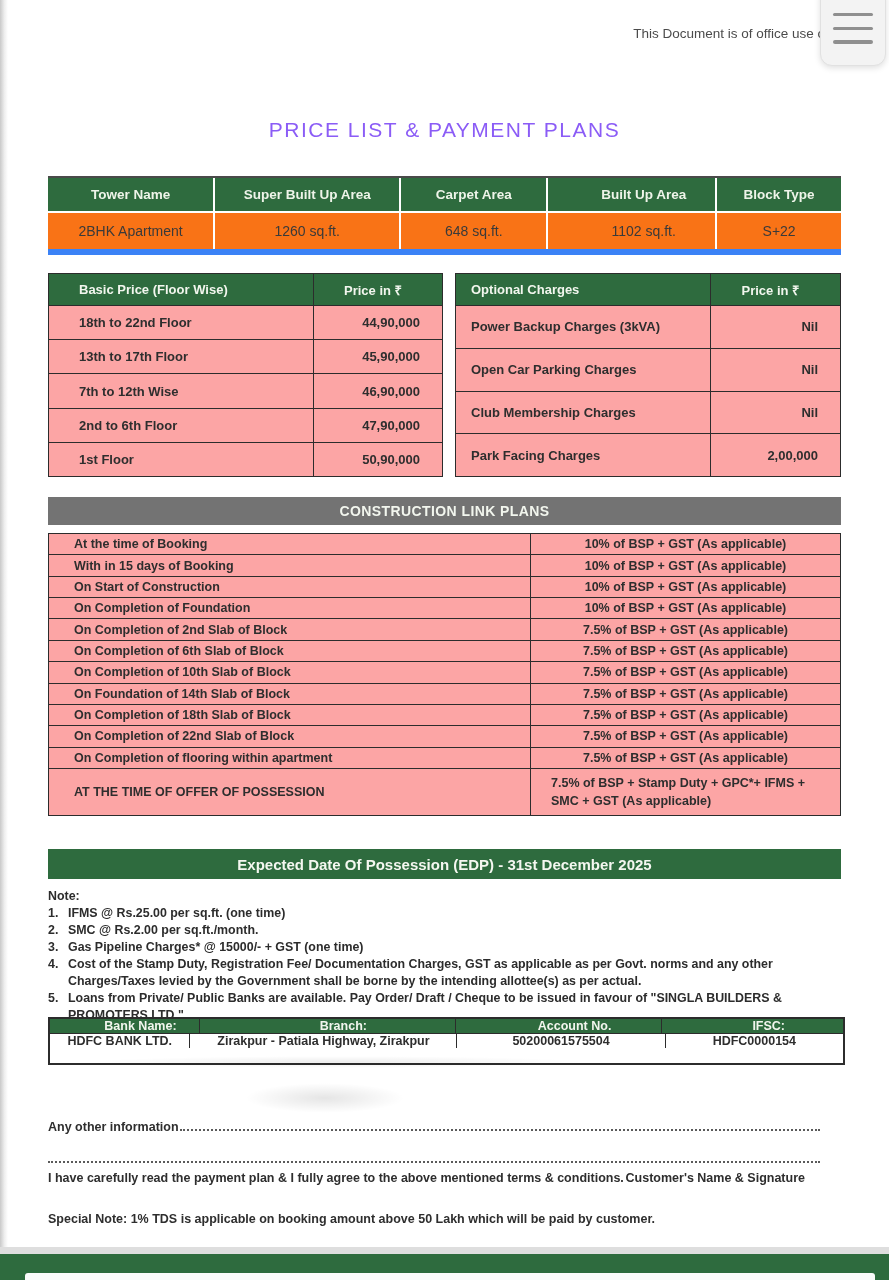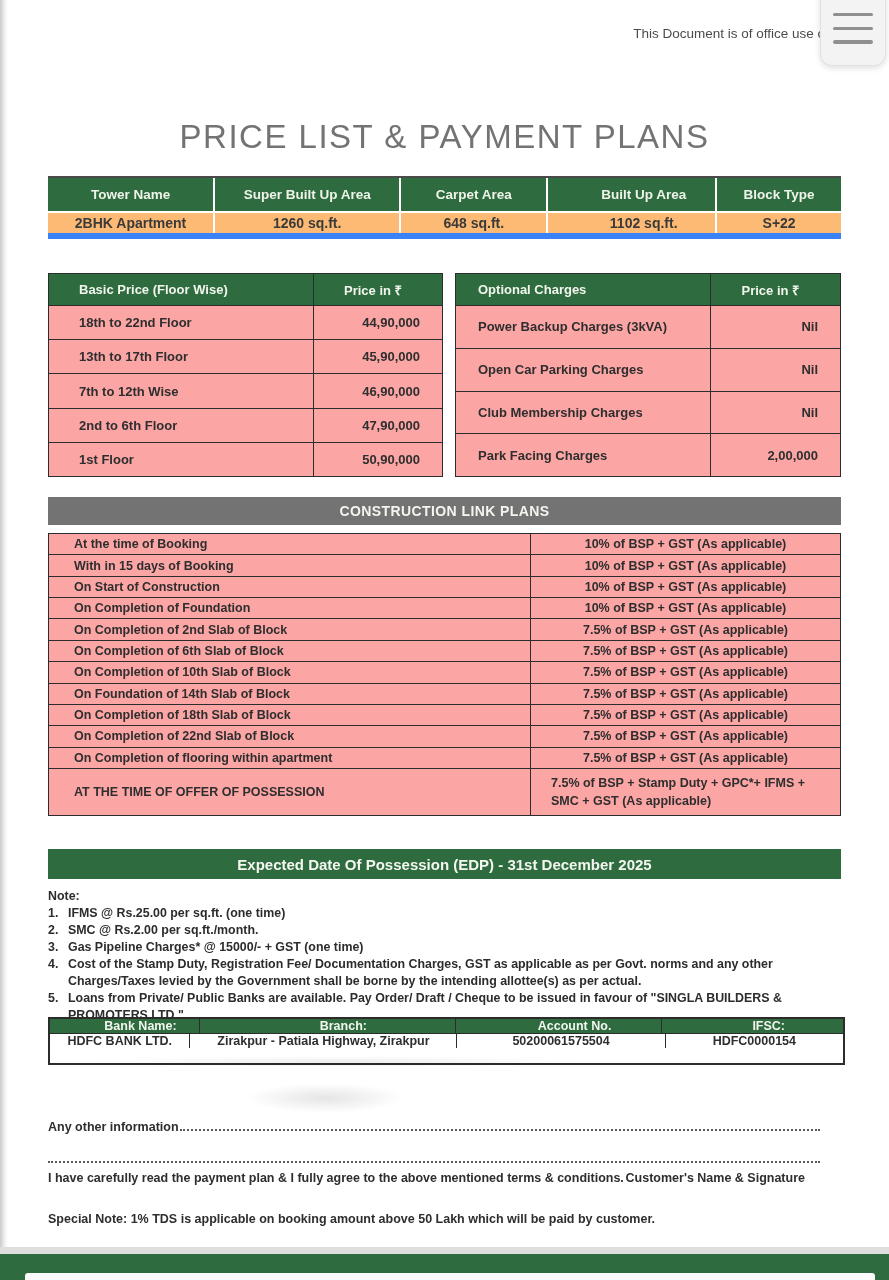--- a/index.html
+++ b/index.html
@@ -10,48 +10,48 @@
   .edge-strip{left:0;top:0;width:8px;height:1247px;
     background:linear-gradient(to right,#c9c9c9 0%,#eeeeee 55%,#ffffff 100%);}
 
   .watermark{right:64px;top:26px;font-size:13.5px;color:#4b4b4b;white-space:nowrap;}
 
   .menu-btn{left:820px;top:-14px;width:64px;height:78px;background:#f3f3f3;
     border:1px solid #e1e1e1;border-radius:12px;box-shadow:0 2px 6px rgba(0,0,0,.13);}
   .menu-bars{position:absolute;left:12px;top:26px;width:40px;}
   .menu-bars i{display:block;width:40px;height:3.2px;background:#8f8f8f;border-radius:2px;margin-bottom:10.5px;}
 
-  .title{left:0;right:0;top:118px;margin:0;text-align:center;font-size:33px;font-weight:500;
-    letter-spacing:1.5px;color:#737373;}
+  .title{left:0;right:0;top:118px;margin:0;text-align:center;font-size:21px;font-weight:500;
+    letter-spacing:1.5px;color:#8b5cf6;}
 
   
   .unit-table{left:48px;top:176px;width:793px;border-top:2px solid #4a4a4a;border-bottom:6px solid #3b82f6;}
   .u-row{display:flex;gap:2px;}
   .u-row + .u-row{margin-top:2px;}
   .u-cell{display:flex;align-items:center;justify-content:center;text-align:center;}
   .u-head .u-cell{height:33px;background:#2e6b3e;color:#eef4e9;font-weight:700;font-size:13.5px;}
-  .u-vals .u-cell{height:20px;background:#fdba74;color:#3a3a3a;font-weight:700;font-size:14px;}
+  .u-vals .u-cell{height:36px;background:#f97316;color:#3a3a3a;font-weight:400;font-size:14px;}
   .uc0{flex:172;} .uc1{flex:192;} .uc2{flex:151;} .uc3{flex:149;padding-left:24px;} .uc4{flex:129;}
 
   
   .ptable{display:flex;flex-direction:column;border:1.6px solid #2c2c2c;background:#fca5a5;box-sizing:border-box;}
   .p-row{display:flex;flex:1;}
   .p-row + .p-row{border-top:1.6px solid #2c2c2c;}
   .p-row .cl{display:flex;align-items:center;border-right:1.6px solid #2c2c2c;font-size:13px;font-weight:600;}
   .p-row .cr{display:flex;align-items:center;font-size:13px;font-weight:600;}
   .p-head{background:#2e6b3e;color:#f2f6ee;flex:none;height:31px;}
   .p-head .cl,.p-head .cr{font-weight:700;color:#f2f6ee;}
 
   .basic-table{left:48px;top:273px;width:395px;height:204px;}
   .basic-table .cl{width:265px;padding-left:30px;box-sizing:border-box;}
   .basic-table .cr{flex:1;justify-content:flex-end;padding-right:22px;}
   .basic-table .p-head .cr{justify-content:center;padding-right:10px;}
 
   .opt-table{left:455px;top:273px;width:386px;height:204px;}
-  .opt-table .cl{width:255px;padding-left:22px;box-sizing:border-box;}
+  .opt-table .cl{width:255px;padding-left:15px;box-sizing:border-box;}
   .opt-table .cr{flex:1;justify-content:flex-end;padding-right:22px;}
   .opt-table .p-head .cr{justify-content:center;padding-right:10px;}
 
   .clp-banner{left:48px;top:497px;width:793px;height:28px;background:#737373;color:#f2f6ee;
     display:flex;align-items:center;justify-content:center;font-size:14px;font-weight:700;letter-spacing:.4px;}
   .clp-table{left:48px;top:533px;width:793px;height:283px;}
   .clp-table .cl{width:482px;padding-left:25px;box-sizing:border-box;font-size:12.5px;}
   .clp-table .cr{flex:1;justify-content:center;text-align:center;font-size:12.5px;}
   .clp-table .possession{flex:none;height:46px;}
   .clp-table .possession .cr{justify-content:flex-start;text-align:left;padding:0 14px 0 20px;line-height:1.45;}

